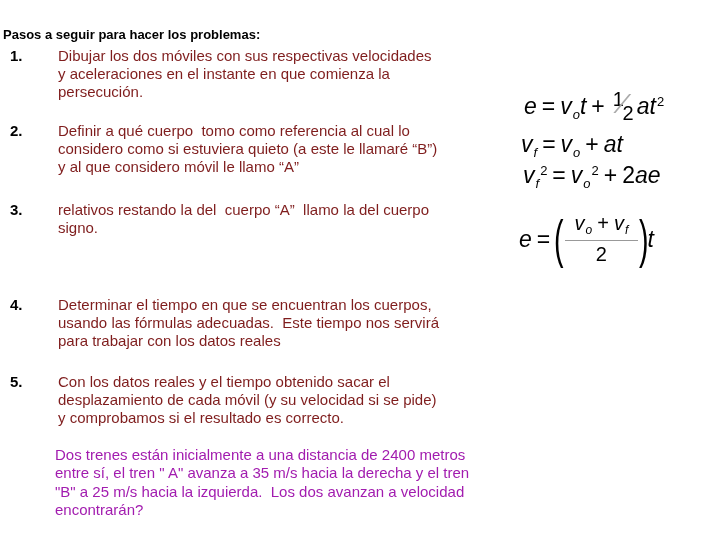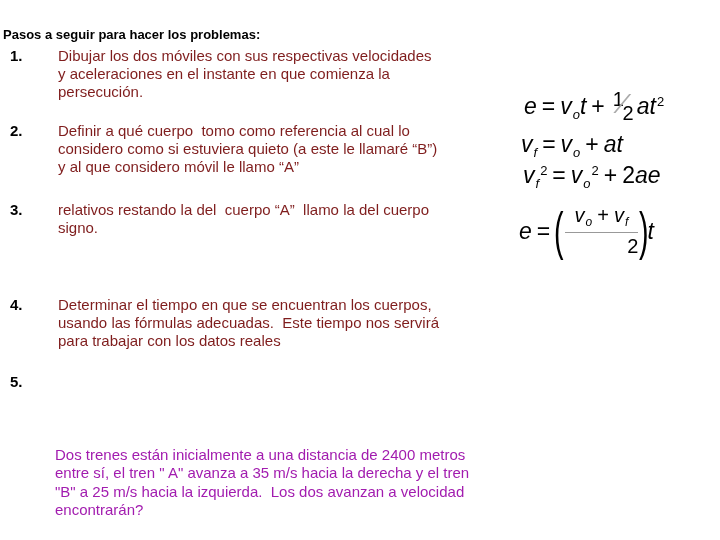--- a/index.html
+++ b/index.html
@@ -52,21 +52,21 @@
   .dnum   { font-size:20px; vertical-align:8px; }
   .dslash { font-size:28px; color:#aaaaaa; font-style:italic; margin:0 -3px; vertical-align:1px; }
   .dden   { font-size:20px; vertical-align:-6px; }
 
   
   .f4wrap { display:flex; align-items:center; }
   .bigparen {
     display:inline-block; font-size:52px; font-weight:400;
     line-height:0.9; transform:scaleX(0.55); margin:0 -5px;
   }
-  .vfrac { display:inline-block; text-align:right; vertical-align:middle; margin:4px 2px; }
+  .vfrac { display:inline-block; text-align:center; vertical-align:middle; margin:12px 2px; }
   .vnum  { display:block; font-size:20px; padding:0 10px 3px; border-bottom:1.5px solid #999; }
   .vden  { display:block; font-size:20px; padding-top:2px; }
   .vnum .fsub { font-size:12px; vertical-align:-4px; }
 </style>
 </head>
 <body>
 
 <div class="slide">
 
   <div class="title">Pasos a seguir para hacer los problemas:</div>
@@ -101,20 +101,25 @@
     <span class="num">4.</span>
     <div class="lines">
       <div class="ln">Determinar el tiempo en que se encuentran los cuerpos,</div>
       <div class="ln">usando las fórmulas adecuadas.  Este tiempo nos servirá</div>
       <div class="ln">para trabajar con los datos reales</div>
     </div>
   </div>
 
   <div class="step" style="top:373px">
     <span class="num">5.</span>
+    <div class="lines">
+      <div class="ln">Con los datos reales y el tiempo obtenido sacar el</div>
+      <div class="ln">desplazamiento de cada móvil (y su velocidad si se pide)</div>
+      <div class="ln">y comprobamos si el resultado es correcto.</div>
+    </div>
   </div>
 
   <div class="problem">
     <div class="pln">Dos trenes están inicialmente a una distancia de 2400 metros</div>
     <div class="pln">entre sí, el tren " A" avanza a 35 m/s hacia la derecha y el tren</div>
     <div class="pln">"B" a 25 m/s hacia la izquierda.  Los dos avanzan a velocidad</div>
     <div class="pln">encontrarán?</div>
   </div>
 
   <div class="formula" style="left:524px; top:88px">

